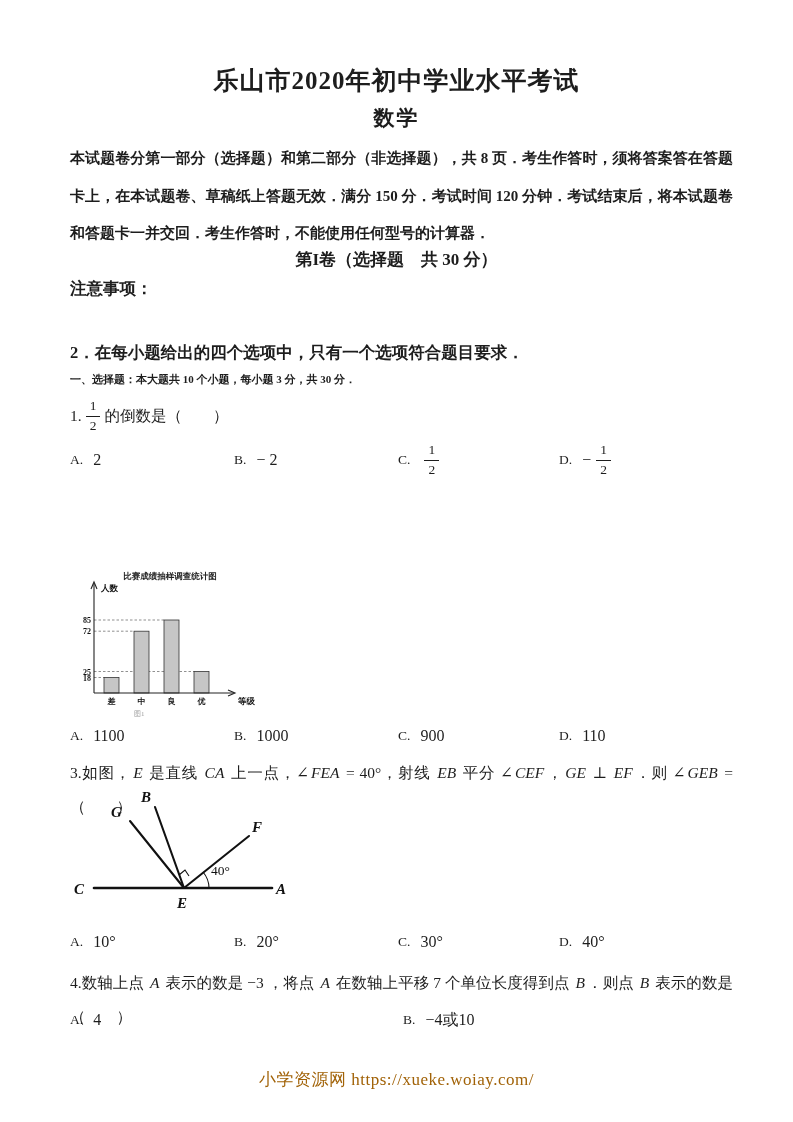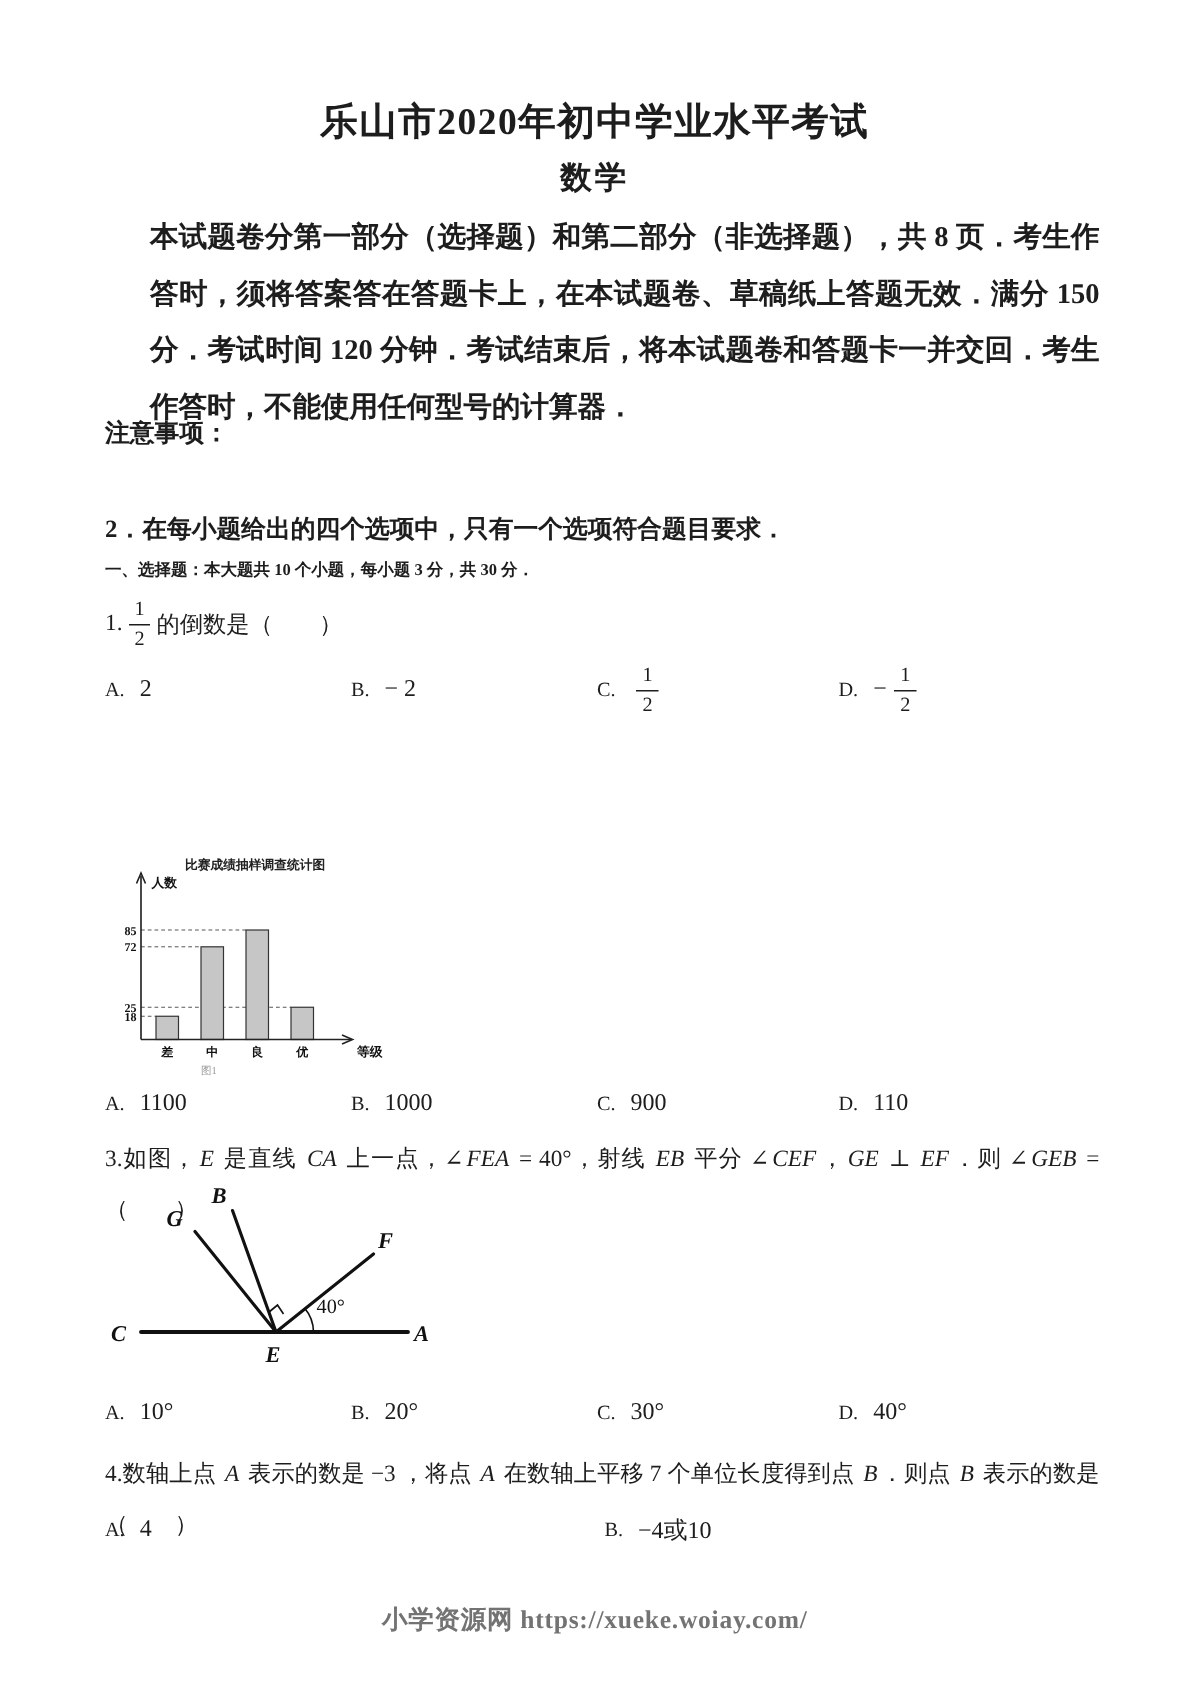--- a/index.html
+++ b/index.html
@@ -9,21 +9,21 @@
     background:#ffffff;
     font-family:"Liberation Serif","DejaVu Serif",serif;
     color:#1d1d1d;
     overflow:hidden;
   }
   .abs{position:absolute;}
   .center{left:0;right:0;text-align:center;}
   .content{left:70px;right:60px;}
   .doc-title{font-size:25px;font-weight:bold;letter-spacing:1px;}
   .doc-subject{font-size:21px;font-weight:bold;letter-spacing:2px;}
-  .intro{font-size:19px;font-weight:bold;line-height:37.5px;text-align:justify;margin-left:30px;}
+  .intro{font-size:15px;font-weight:bold;line-height:37.5px;text-align:justify;}
   .vol-head{font-size:17px;font-weight:bold;}
   .notice{font-size:16.5px;font-weight:bold;}
   .part-head{font-size:11px;font-weight:bold;font-family:Liberation Serif, serif;}
   .qtext{font-size:15.5px;line-height:33.5px;text-align:justify;}
   .qrow{display:flex;align-items:center;font-size:15.5px;}
   i{font-style:italic;padding:0 2px;}
   .frac{display:inline-block;vertical-align:middle;text-align:center;font-size:13.5px;line-height:1.25;margin:0 4px;}
   .frac .num{display:block;border-bottom:1.2px solid #1d1d1d;padding:0 4px 1px;}
   .frac .den{display:block;padding:1px 4px 0;}
   .optrow{height:44px;}
@@ -40,32 +40,33 @@
   .cat{font-size:8px;font-weight:bold;fill:#111;}
   .chart-title{font-size:8.5px;font-weight:bold;fill:#222;}
   .axis-label{font-size:8.5px;font-weight:bold;fill:#111;}
   .fig-caption{font-size:7px;fill:#9a9a9a;}
   
   .fig-svg text{font-family:"Liberation Serif","DejaVu Serif",serif;font-size:15px;font-weight:bold;font-style:italic;fill:#111;}
   .fig-main{stroke:#111;stroke-width:2.6;stroke-linecap:round;fill:none;}
   .fig-ray{stroke:#111;stroke-width:2.1;stroke-linecap:round;fill:none;}
   .fig-thin{stroke:#111;stroke-width:1.1;fill:none;}
   .fig-angle-text{font-size:13.5px !important;font-style:normal !important;font-weight:normal !important;}
-  .footer{font-size:17px;color:#737373;letter-spacing:0.5px;font-weight:bold;}
+  .footer{font-size:17px;color:#a16207;letter-spacing:0.5px;}
 </style>
 </head>
 <body>
 
 <div class="page">
 
   <div class="abs center doc-title" style="top:64px;">乐山市2020年初中学业水平考试</div>
   <div class="abs center doc-subject" style="top:104px;">数学</div>
 
   <div class="abs content intro" style="top:140px;">本试题卷分第一部分（选择题）和第二部分（非选择题），共 8 页．考生作答时，须将答案答在答题卡上，在本试题卷、草稿纸上答题无效．满分 150 分．考试时间 120 分钟．考试结束后，将本试题卷和答题卡一并交回．考生作答时，不能使用任何型号的计算器．</div>
 
+  <div class="abs center vol-head" style="top:248px;">第I卷（选择题　共 30 分）</div>
 
   <div class="abs content notice" style="top:278px;">注意事项：</div>
   <div class="abs content notice" style="top:342px;">2．在每小题给出的四个选项中，只有一个选项符合题目要求．</div>
   <div class="abs content part-head" style="top:372px;">一、选择题：本大题共 10 个小题，每小题 3 分，共 30 分．</div>
 
   <div class="abs content qrow" style="top:394px;height:44px;">
     <span>1.</span>
     <span class="frac">
       <span class="num">1</span>
       <span class="den">2</span>

